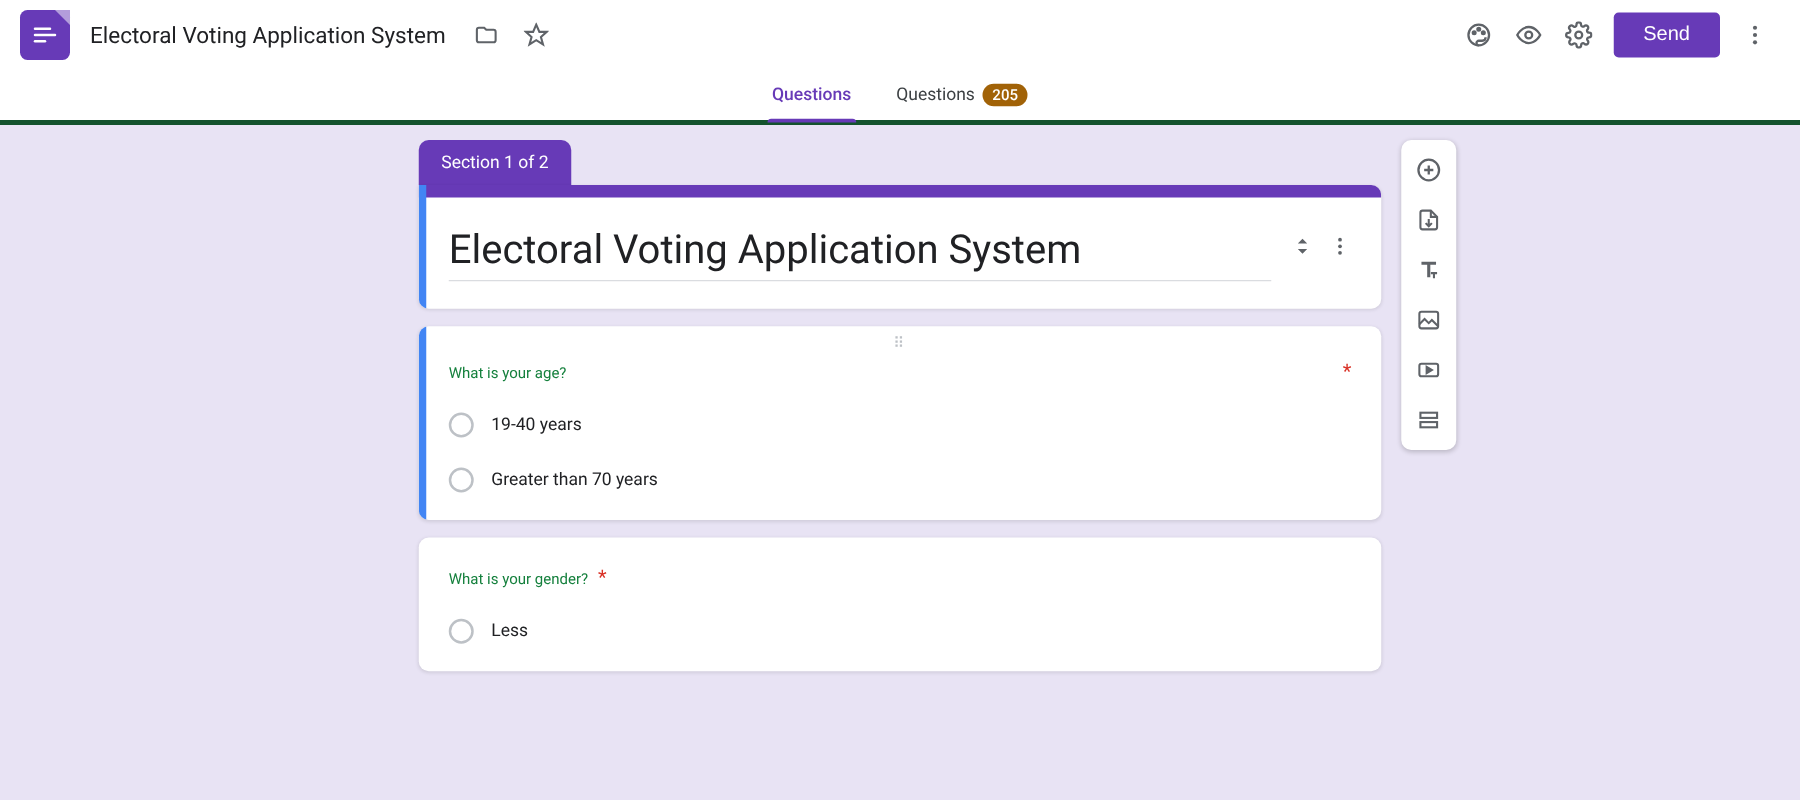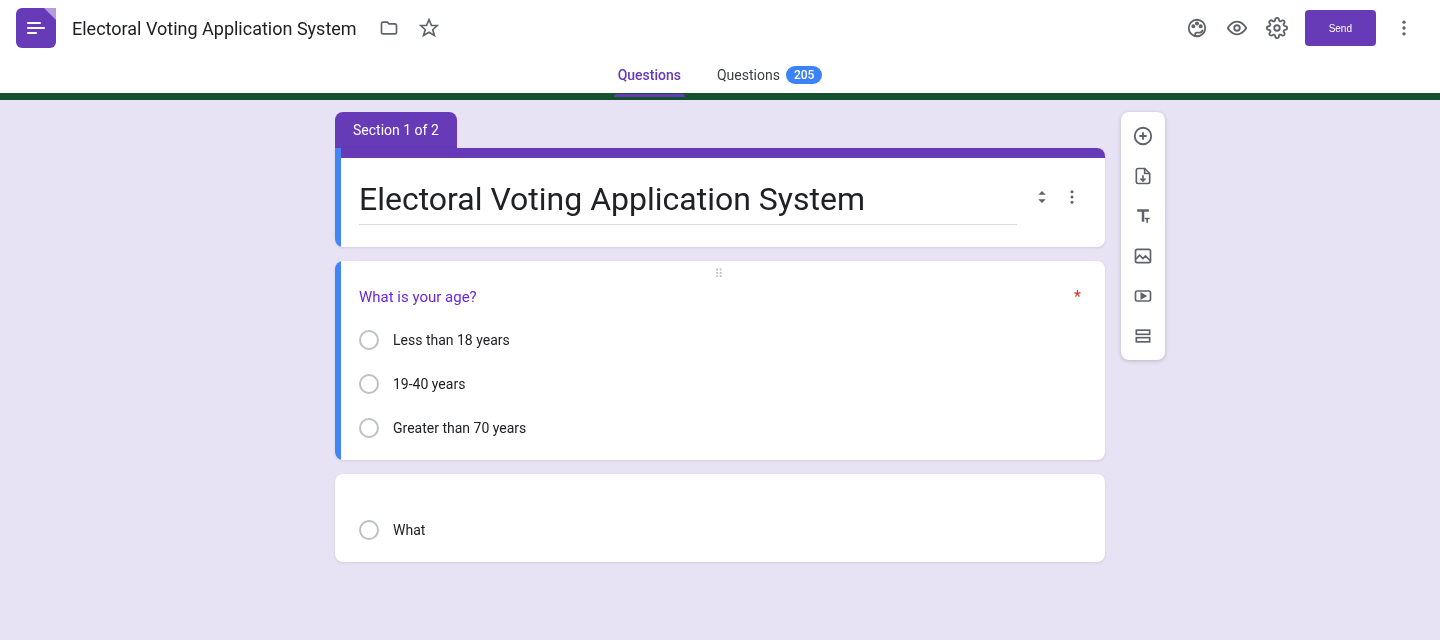--- a/index.html
+++ b/index.html
@@ -9,48 +9,48 @@
     .header { height: 56px; display: flex; align-items: center; padding: 0 16px; background: #fff; }
     .forms-logo { width: 40px; height: 40px; background: #673ab7; border-radius: 6px; display: flex; align-items: center; justify-content: center; margin-right: 16px; position: relative; }
     .forms-logo::after { content: ''; position: absolute; top: 0; right: 0; width: 12px; height: 12px; background: #b39ddb; clip-path: polygon(100% 0, 0 0, 100% 100%); }
     .forms-logo-lines { display: flex; flex-direction: column; gap: 3px; }
     .forms-logo-lines span { display: block; width: 18px; height: 2px; background: #fff; border-radius: 1px; }
     .forms-logo-lines span:first-child { width: 14px; }
     .forms-logo-lines span:last-child { width: 10px; }
     .doc-title { font-size: 18px; color: #202124; margin-right: 12px; }
     .header-icon { width: 40px; height: 40px; display: flex; align-items: center; justify-content: center; color: #5f6368; cursor: pointer; border-radius: 50%; }
     .header-spacer { flex: 1; }
-    .send-btn { background: #673ab7; color: #fff; border: none; padding: 0 24px; height: 36px; border-radius: 4px; font-size: 10px; font-weight: 500; cursor: pointer; margin: 0 8px; }
-
-    
-    .tabs { height: 44px; display: flex; align-items: center; justify-content: center; border-bottom: 7px solid #14532d; gap: 28px; }
+    .send-btn { background: #673ab7; color: #fff; border: none; padding: 0 24px; height: 36px; border-radius: 4px; font-size: 16px; font-weight: 500; cursor: pointer; margin: 0 8px; }
+
+    
+    .tabs { height: 44px; display: flex; align-items: center; justify-content: center; border-bottom: 4px solid #14532d; gap: 28px; }
     .tab { font-size: 14px; color: #3c4043; cursor: pointer; padding: 0 4px; height: 44px; display: flex; align-items: center; position: relative; }
     .tab.active { color: #673ab7; font-weight: 500; }
     .tab.active::after { content: ''; position: absolute; bottom: 0; left: 0; right: 0; height: 3px; background: #673ab7; border-radius: 3px 3px 0 0; }
-    .badge { background: #3b82f6; color: #fff; font-size: 12px; padding: 2px 8px; border-radius: 10px; margin-left: 6px; font-weight: 500; }
+    .badge { background: #a16207; color: #fff; font-size: 12px; padding: 2px 8px; border-radius: 10px; margin-left: 6px; font-weight: 500; }
 
     
     .canvas { background: #e8e3f4; height: 540px; overflow-y: auto; padding-bottom: 28px; }
     .canvas-inner { max-width: 770px; margin: 0 auto; position: relative; padding-top: 12px; }
 
     .section-tab { display: inline-block; background: #673ab7; color: #fff; font-size: 14px; padding: 10px 18px; border-radius: 8px 8px 0 0; font-weight: 400; }
 
     .card { background: #fff; border-radius: 8px; box-shadow: 0 1px 3px rgba(0,0,0,0.1); margin-bottom: 14px; position: relative; overflow: hidden; }
     .card-top-border { height: 10px; background: #673ab7; }
     .card.title-card { border-top-left-radius: 0; }
     .card .left-bar { position: absolute; left: 0; top: 0; bottom: 0; width: 6px; background: #4285f4; }
     .card-content { padding: 22px 24px; }
 
     .title-row { display: flex; align-items: flex-start; gap: 16px; }
     .form-title { font-size: 32px; font-weight: 400; color: #202124; border-bottom: 1px solid #dadce0; flex: 1; padding-bottom: 6px; }
     .title-actions { display: flex; gap: 12px; color: #5f6368; padding-top: 8px; }
     .form-desc { font-size: 14px; color: #5f6368; line-height: 1.5; margin-top: 14px; }
 
     .drag-handle { text-align: center; color: #bdc1c6; padding: 6px 0; font-size: 12px; letter-spacing: 2px; cursor: grab; }
-    .question-text { font-size: 15px; color: #6d28d9; }
+    .question-text { font-size: 12px; color: #15803d; }
     .required-star { color: #d93025; margin-left: 4px; }
     .question-row { display: flex; align-items: flex-start; }
     .question-row .question-text-wrap { flex: 1; }
     .required-indicator { color: #d93025; font-size: 16px; }
 
     .option-row { display: flex; align-items: center; gap: 14px; margin-top: 24px; }
     .radio-circle { width: 20px; height: 20px; border: 2px solid #bdc1c6; border-radius: 50%; flex-shrink: 0; }
     .option-label { font-size: 14px; color: #202124; }
 
     
@@ -159,39 +159,39 @@
       <div class="drag-handle">⠿</div>
       <div class="card-content" style="padding-top:0;">
         <div class="question-row">
           <div class="question-text-wrap">
             <span class="question-text">What is your age?</span>
           </div>
           <span class="required-indicator">*</span>
         </div>
         <div class="option-row">
           <div class="radio-circle"></div>
-          <span class="option-label">Less than 18 years</span>
-        </div>
-        <div class="option-row">
-          <div class="radio-circle"></div>
           <span class="option-label">19-40 years</span>
         </div>
         <div class="option-row">
           <div class="radio-circle"></div>
           <span class="option-label">Greater than 70 years</span>
         </div>
       </div>
     </div>
 
     
     <div class="card">
       <div class="card-content">
+        <div>
+          <span class="question-text">What is your gender?</span>
+          <span class="required-star">*</span>
+        </div>
         <div class="option-row">
           <div class="radio-circle"></div>
-          <span class="option-label">What</span>
+          <span class="option-label">Less</span>
         </div>
       </div>
     </div>
 
     
     <div class="floating-toolbar">
       <div class="tool-btn">
         <svg width="22" height="22" viewBox="0 0 24 24" fill="none" stroke="#5f6368" stroke-width="2">
             <circle cx="12" cy="12" r="9"></circle>
             <path d="M12 8v8M8 12h8"></path>

